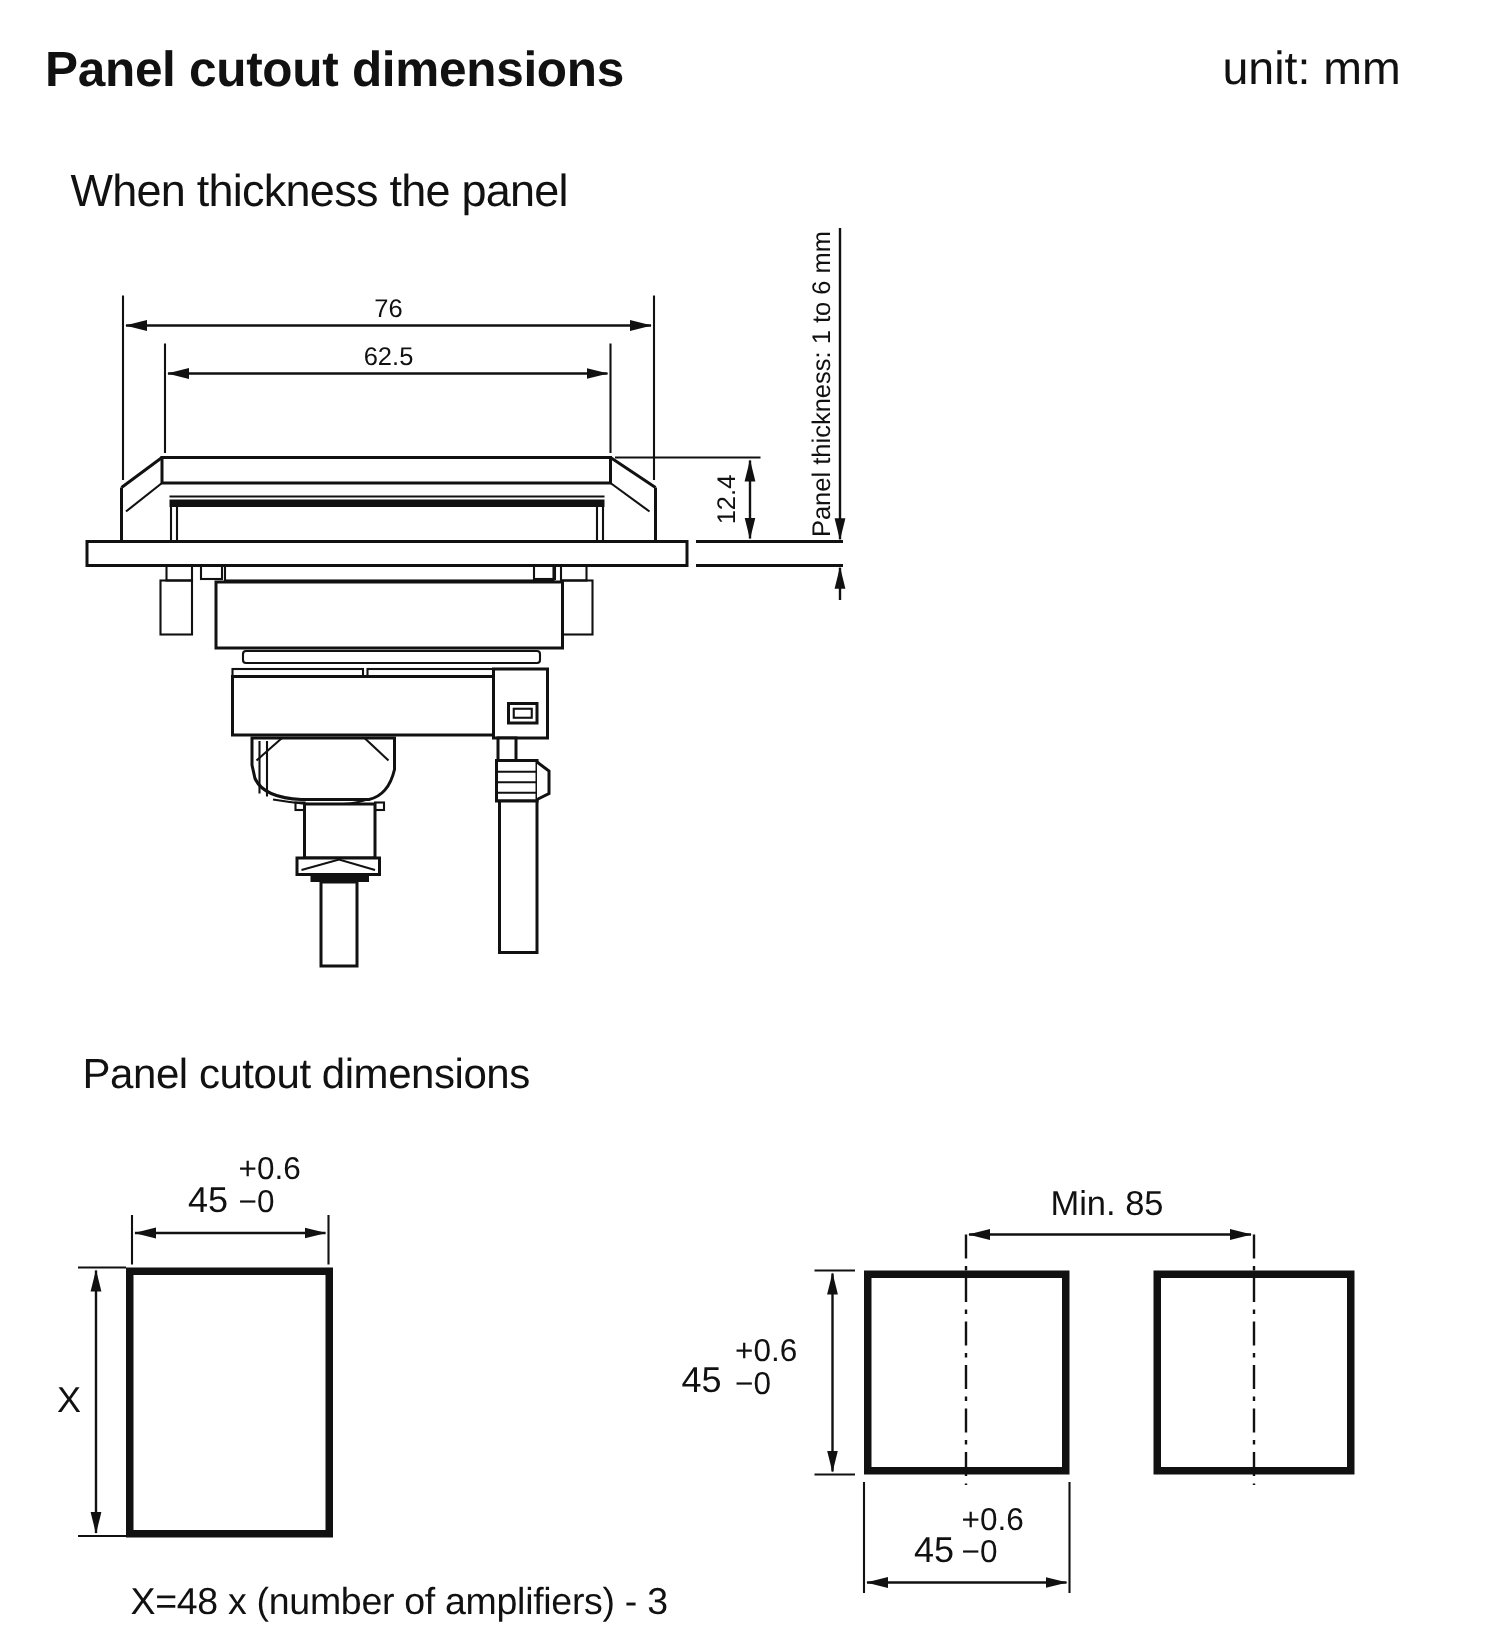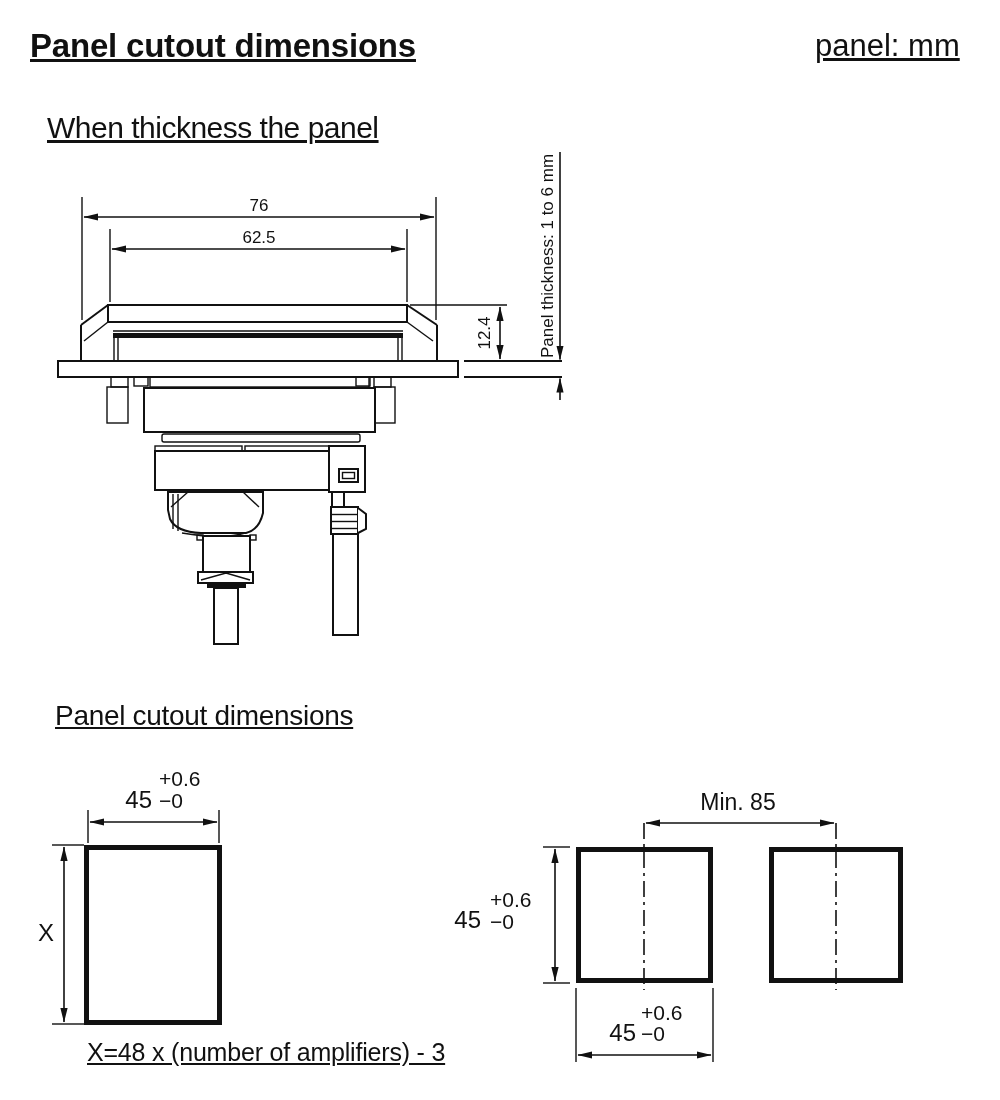--- a/index.html
+++ b/index.html
@@ -1,46 +1,46 @@
 <!DOCTYPE html>
 <html><head>
 <meta charset="utf-8">
 <style>
   html,body{margin:0;padding:0;background:#fff;}
   body{
     width:1000px;height:1100px;position:relative;overflow:hidden;
     font-family:"Liberation Sans", sans-serif;color:#111;
   }
-  .abs{position:absolute;white-space:nowrap;text-decoration:underline;}
+  .abs{position:absolute;white-space:nowrap;}
   .page-title{font-size:33px;font-weight:bold;letter-spacing:-0.2px;}
   .unit{font-size:31px;}
   .section-heading{font-size:30px;letter-spacing:-0.5px;}
   .section-heading2{font-size:28px;letter-spacing:-0.3px;}
-  .formula{font-size:25px;letter-spacing:-0.2px;}
+  .formula{font-size:25px;letter-spacing:-0.2px;margin-top:16px;}
   svg{position:absolute;left:0;top:0;}
   .thin{stroke:#111;stroke-width:1.4;fill:none;}
   .med{stroke:#111;stroke-width:2;fill:#fff;}
   .mednf{stroke:#111;stroke-width:2;fill:none;}
   .dim{stroke:#111;stroke-width:1.6;fill:none;
        marker-start:url(#arr);marker-end:url(#arr);}
   .dimend{stroke:#111;stroke-width:1.6;fill:none;marker-end:url(#arr);}
   .thick{stroke:#111;stroke-width:5;fill:#fff;}
   .heavy{stroke:#111;stroke-width:5;fill:none;}
   .cl{stroke:#111;stroke-width:1.6;fill:none;stroke-dasharray:16 5 3 5;}
   text{fill:#111;font-family:"Liberation Sans",sans-serif;}
   .t17{font-size:17px;}
   .t21{font-size:21px;}
   .t23{font-size:23px;}
   .t24{font-size:24px;}
 </style>
 </head>
 <body>
 
 <div class="abs page-title" style="left:30px;top:27px">Panel cutout dimensions</div>
-<div class="abs unit" style="left:815px;top:28px">panel: mm</div>
+<div class="abs unit" style="left:815px;top:28px">unit: mm</div>
 <div class="abs section-heading" style="left:47px;top:111px">When thickness the panel</div>
 <div class="abs section-heading2" style="left:55px;top:700px">Panel cutout dimensions</div>
 <div class="abs formula" style="left:87px;top:1038px">X=48 x (number of amplifiers) - 3</div>
 
 <svg width="1000" height="1100" viewBox="0 0 1000 1100">
   <defs>
     <marker id="arr" markerUnits="userSpaceOnUse" markerWidth="15" markerHeight="9" refX="14" refY="4.5" orient="auto-start-reverse">
       <path d="M14.6,4.5 L0,0.9 L0,8.1 Z" fill="#111"></path>
     </marker>
   </defs>

